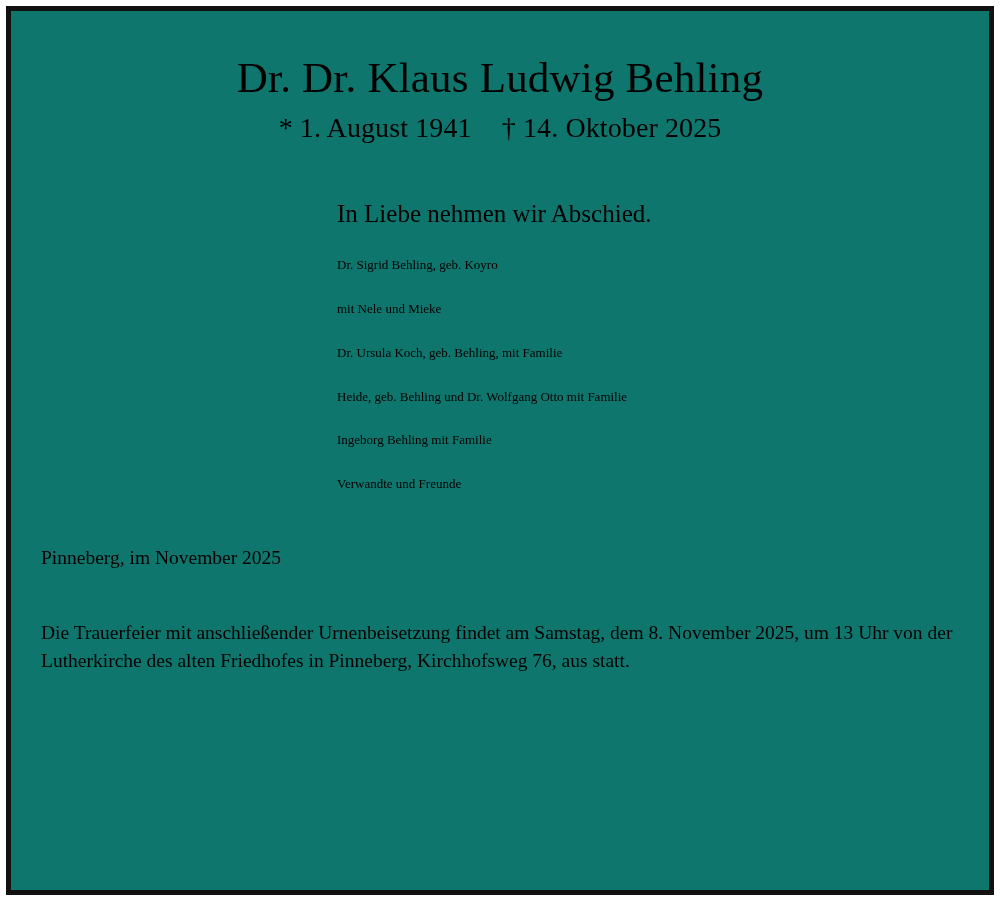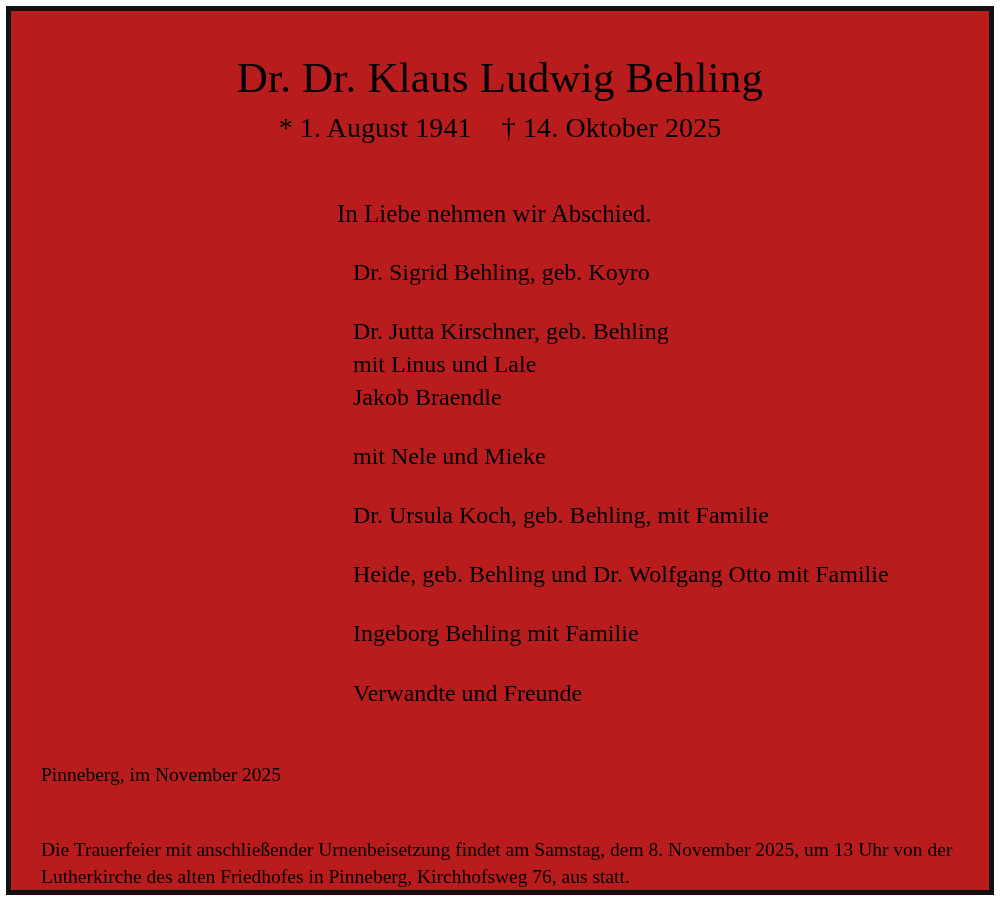--- a/index.html
+++ b/index.html
@@ -21,21 +21,21 @@
   }
   
   .frame {
     position: absolute;
     left: 6px;
     top: 6px;
     right: 6px;
     bottom: 6px;
     border: 5px solid #111111;
     box-sizing: border-box;
-    background: #b91c1c;
+    background: #0f766e;
   }
   .inner {
     position: absolute;
     left: 0;
     top: 0;
     right: 0;
     bottom: 0;
     padding: 30px 26px 20px 26px;
     box-sizing: border-box;
   }
@@ -64,23 +64,22 @@
   .family-block {
     margin-top: 54px;
     padding-left: 300px;
   }
   .family-intro {
     font-size: 25px;
     line-height: 1.25;
   }
   .family-group {
     margin-top: 26px;
-    font-size: 24px;
+    font-size: 13px;
     line-height: 1.38;
-    margin-left: 16px;
   }
   .family-group .line {
     white-space: nowrap;
   }
 
   
   .place-line {
     margin-top: 54px;
     font-size: 19.5px;
     padding-left: 4px;
@@ -115,25 +114,20 @@
         <span>† 14. Oktober 2025</span>
       </div>
 
       <div class="family-block">
         <div class="family-intro">In Liebe nehmen wir Abschied.</div>
 
         <div class="family-group">
           <div class="line">Dr. Sigrid Behling, geb. Koyro</div>
         </div>
 
-        <div class="family-group">
-          <div class="line">Dr. Jutta Kirschner, geb. Behling</div>
-          <div class="line">mit Linus und Lale</div>
-          <div class="line">Jakob Braendle</div>
-        </div>
 
         <div class="family-group">
           <div class="line">mit Nele und Mieke</div>
         </div>
 
         <div class="family-group">
           <div class="line">Dr. Ursula Koch, geb. Behling, mit Familie</div>
         </div>
 
         <div class="family-group">

